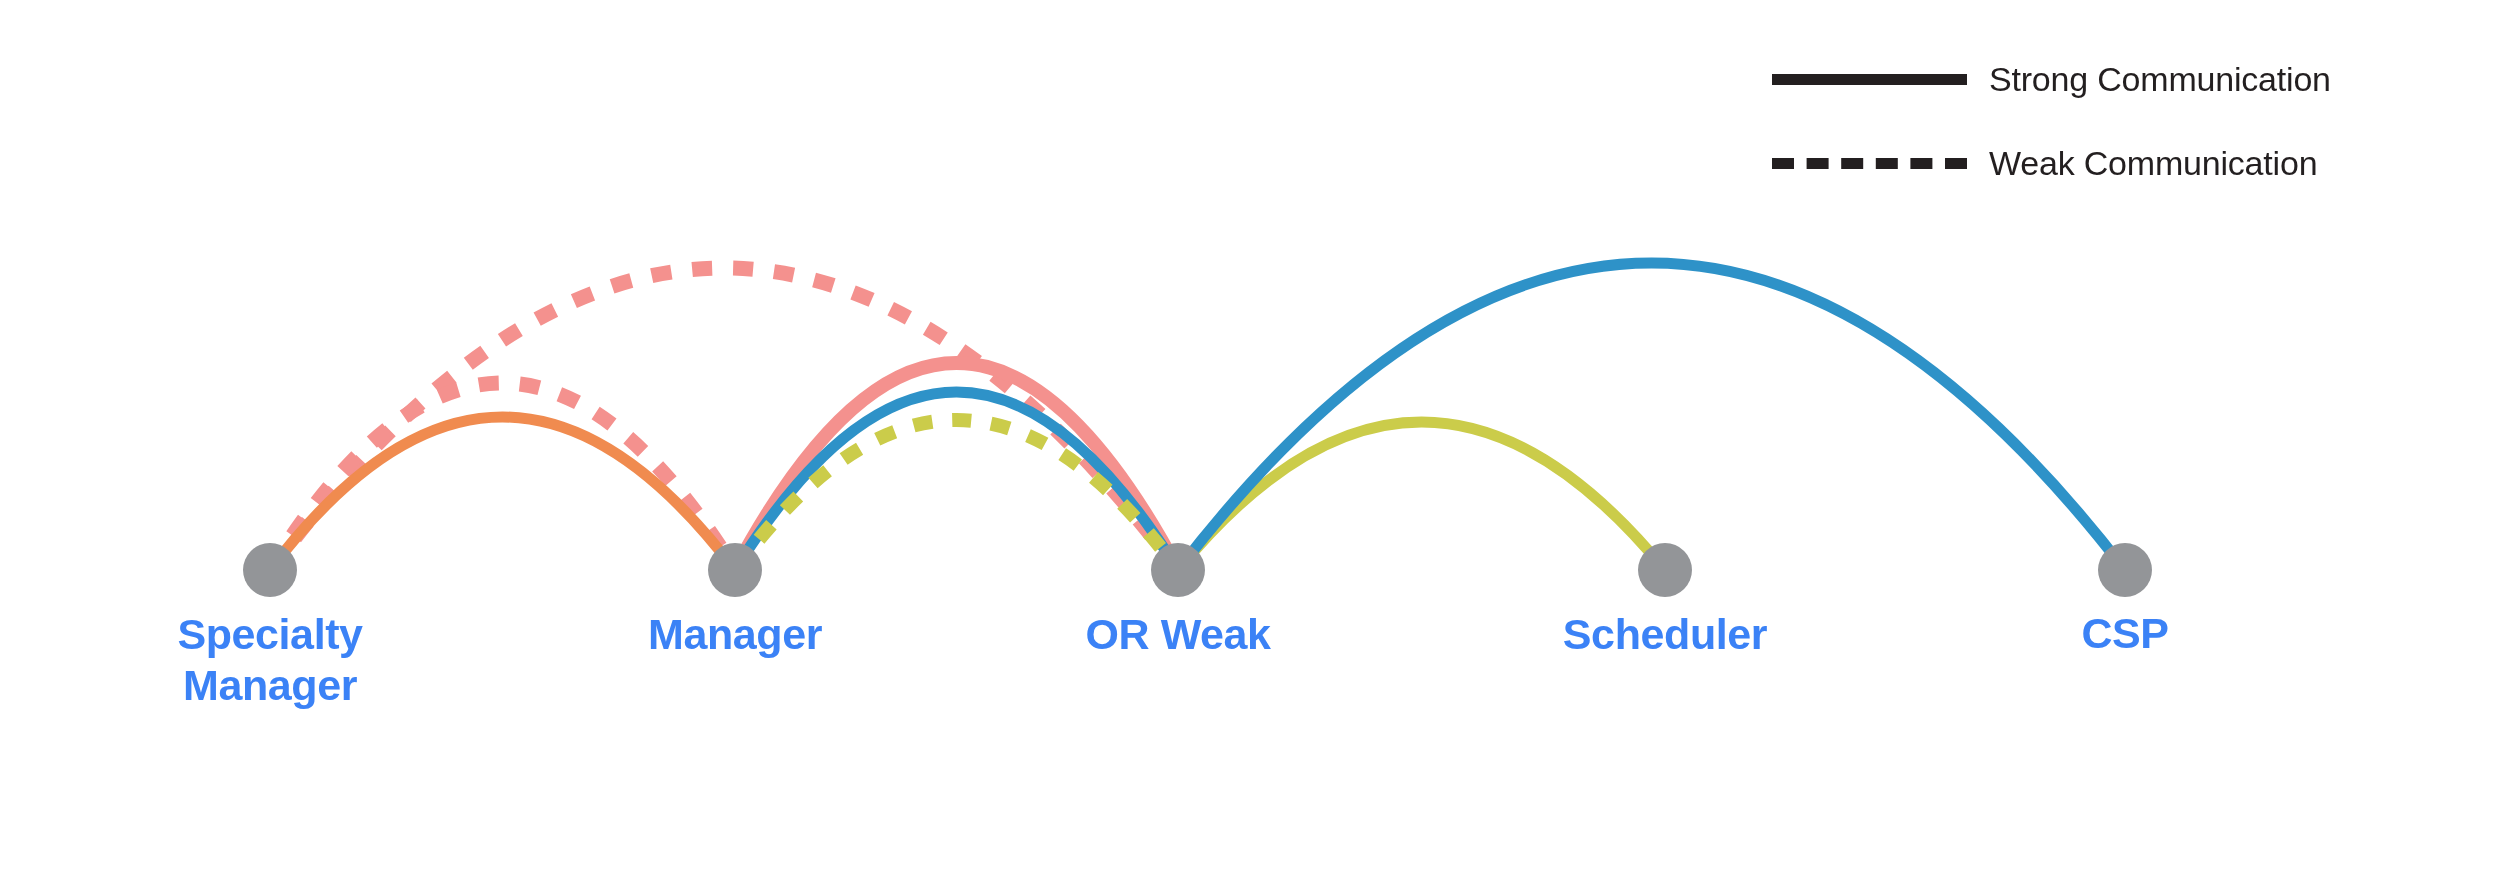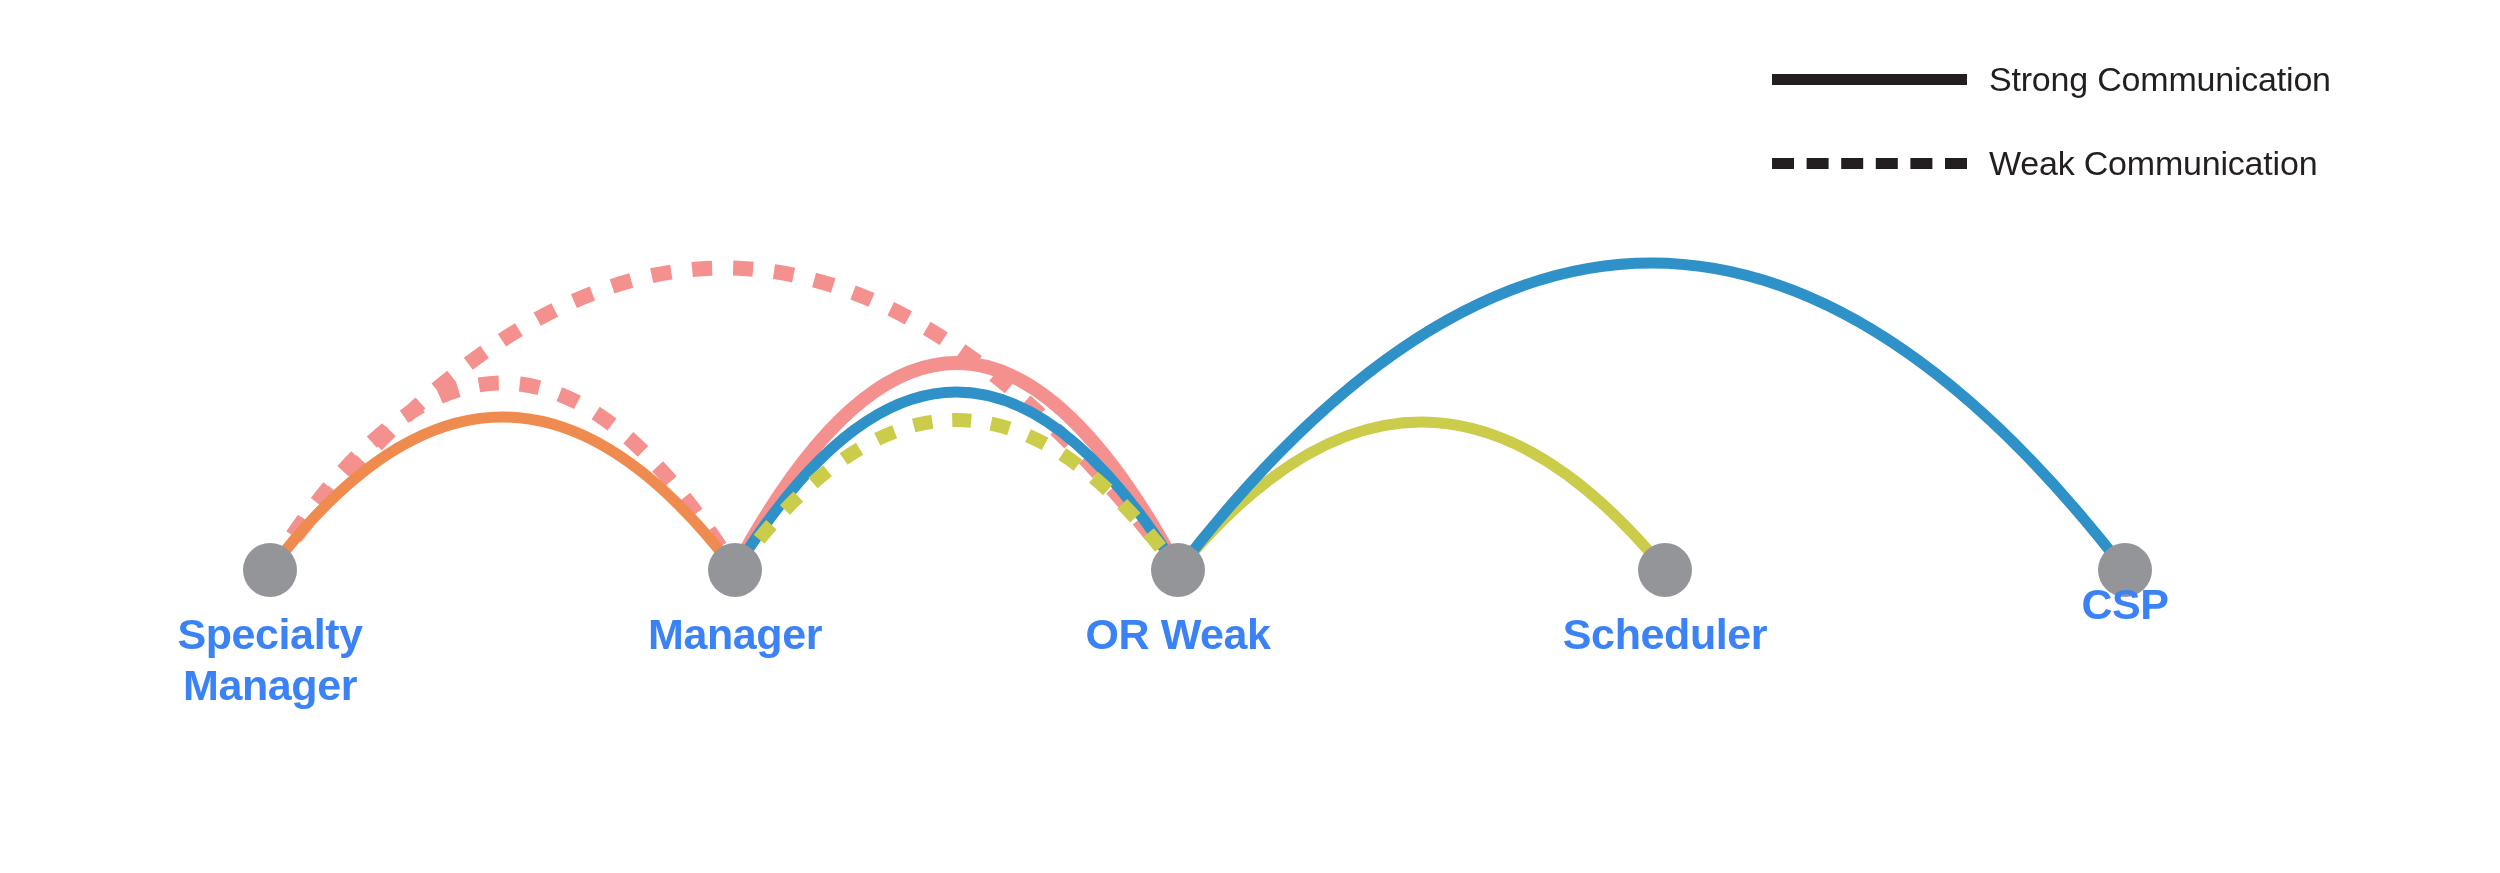--- a/index.html
+++ b/index.html
@@ -92,21 +92,21 @@
         <circle cx="2125" cy="570" r="27" fill="#939598"></circle>
       </g>
   </svg>
 
   <div id="label-layer">
       <div class="node-label" style="left: 270px; top: 609px;">Specialty
 Manager</div>
       <div class="node-label" style="left: 735px; top: 609px;">Manager</div>
       <div class="node-label" style="left: 1178px; top: 609px;">OR Weak</div>
       <div class="node-label" style="left: 1665px; top: 609px;">Scheduler</div>
-      <div class="node-label" style="left: 2125px; top: 579px; text-align: center;">CSP</div>
+      <div class="node-label" style="left: 2125px; top: 608px; text-align: center;">CSP</div>
     </div>
 
   <div class="legend" style="left:1772px; top:52px; width:700px; height:130px;">
     <div class="legend-row" style="left:0; top:92px;">
       <span class="legend-swatch dashed"></span>
       <span class="legend-text">Weak Communication</span>
     </div>
     <div class="legend-row" style="left:0; top:8px;">
       <span class="legend-swatch solid"></span>
       <span class="legend-text">Strong Communication</span>

